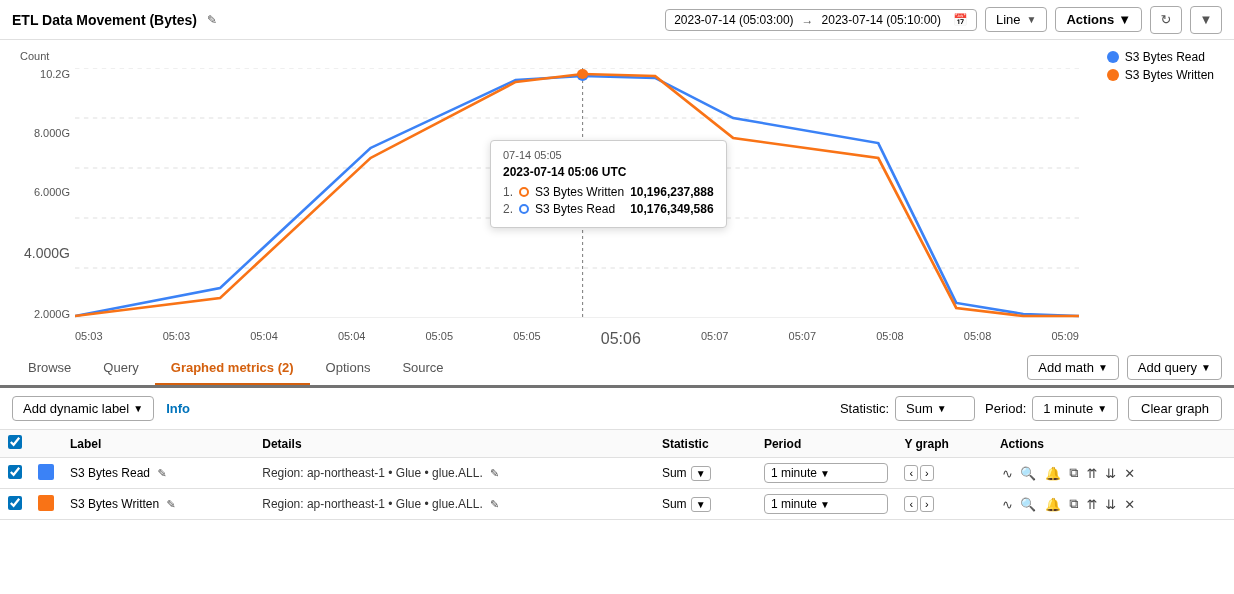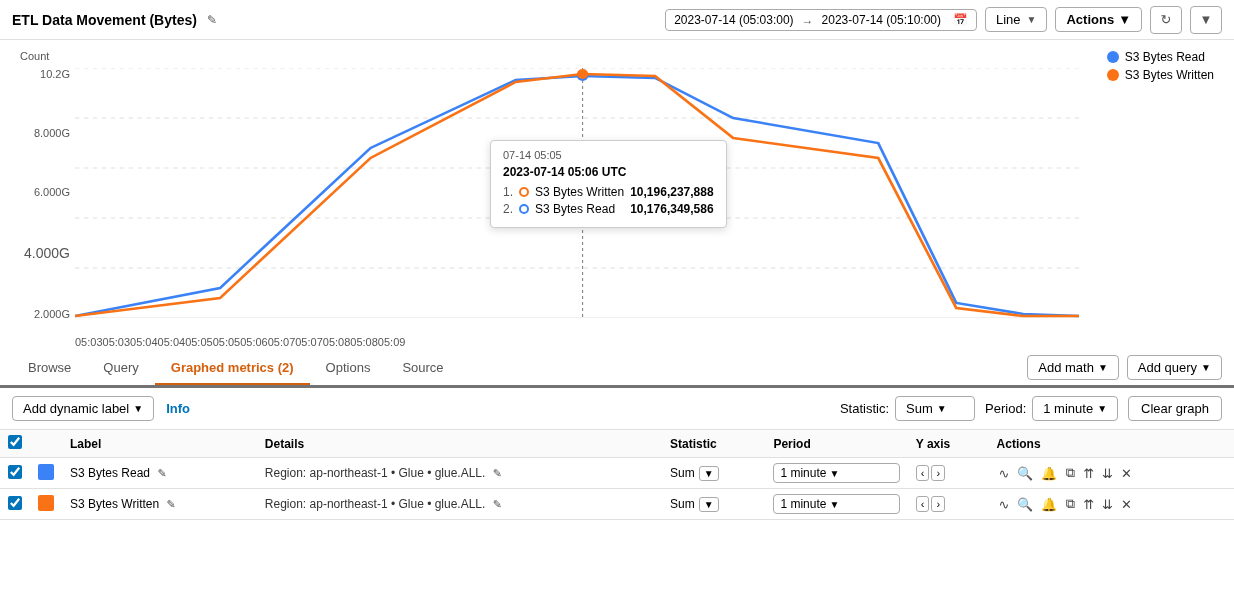--- a/index.html
+++ b/index.html
@@ -204,28 +204,28 @@
       <span class="tooltip-value">10,196,237,888</span>
     </div>
     <div class="tooltip-row">
       <span style="color:#555;">2.</span>
       <span class="tooltip-circle tooltip-circle-blue"></span>
       <span class="tooltip-label">S3 Bytes Read</span>
       <span class="tooltip-value">10,176,349,586</span>
     </div>
   </div>
 
-  <div style="position:absolute; bottom:2px; left:75px; right:155px; display:flex; ">
+  <div style="position:absolute; bottom:2px; left:75px; right:155px; display:flex; justify-content:space-between;">
     <span style="font-size:11px;color:#555;">05:03</span>
     <span style="font-size:11px;color:#555;">05:03</span>
     <span style="font-size:11px;color:#555;">05:04</span>
     <span style="font-size:11px;color:#555;">05:04</span>
     <span style="font-size:11px;color:#555;">05:05</span>
     <span style="font-size:11px;color:#555;">05:05</span>
-    <span style="font-size:11px;color:#555;">05:06</span>
+    <span style="font-size:16px;color:#555;">05:06</span>
     <span style="font-size:11px;color:#555;">05:07</span>
     <span style="font-size:11px;color:#555;">05:07</span>
     <span style="font-size:11px;color:#555;">05:08</span>
     <span style="font-size:11px;color:#555;">05:08</span>
     <span style="font-size:11px;color:#555;">05:09</span>
   </div>
 </div>
 
 <div class="tabs-bar">
   <div class="tab">Browse</div>
@@ -277,21 +277,21 @@
     <thead>
       <tr>
         <th style="width:28px;">
           <input type="checkbox" class="row-checkbox" checked="" style="">
         </th>
         <th style="width:22px;"></th>
         <th>Label</th>
         <th>Details</th>
         <th>Statistic</th>
         <th>Period</th>
-        <th>Y axis</th>
+        <th>Y graph</th>
         <th>Actions</th>
       </tr>
     </thead>
     <tbody>
 
       <tr>
         <td class="checkbox-col">
           <input type="checkbox" class="row-checkbox" checked="" style="">
         </td>
         <td>

